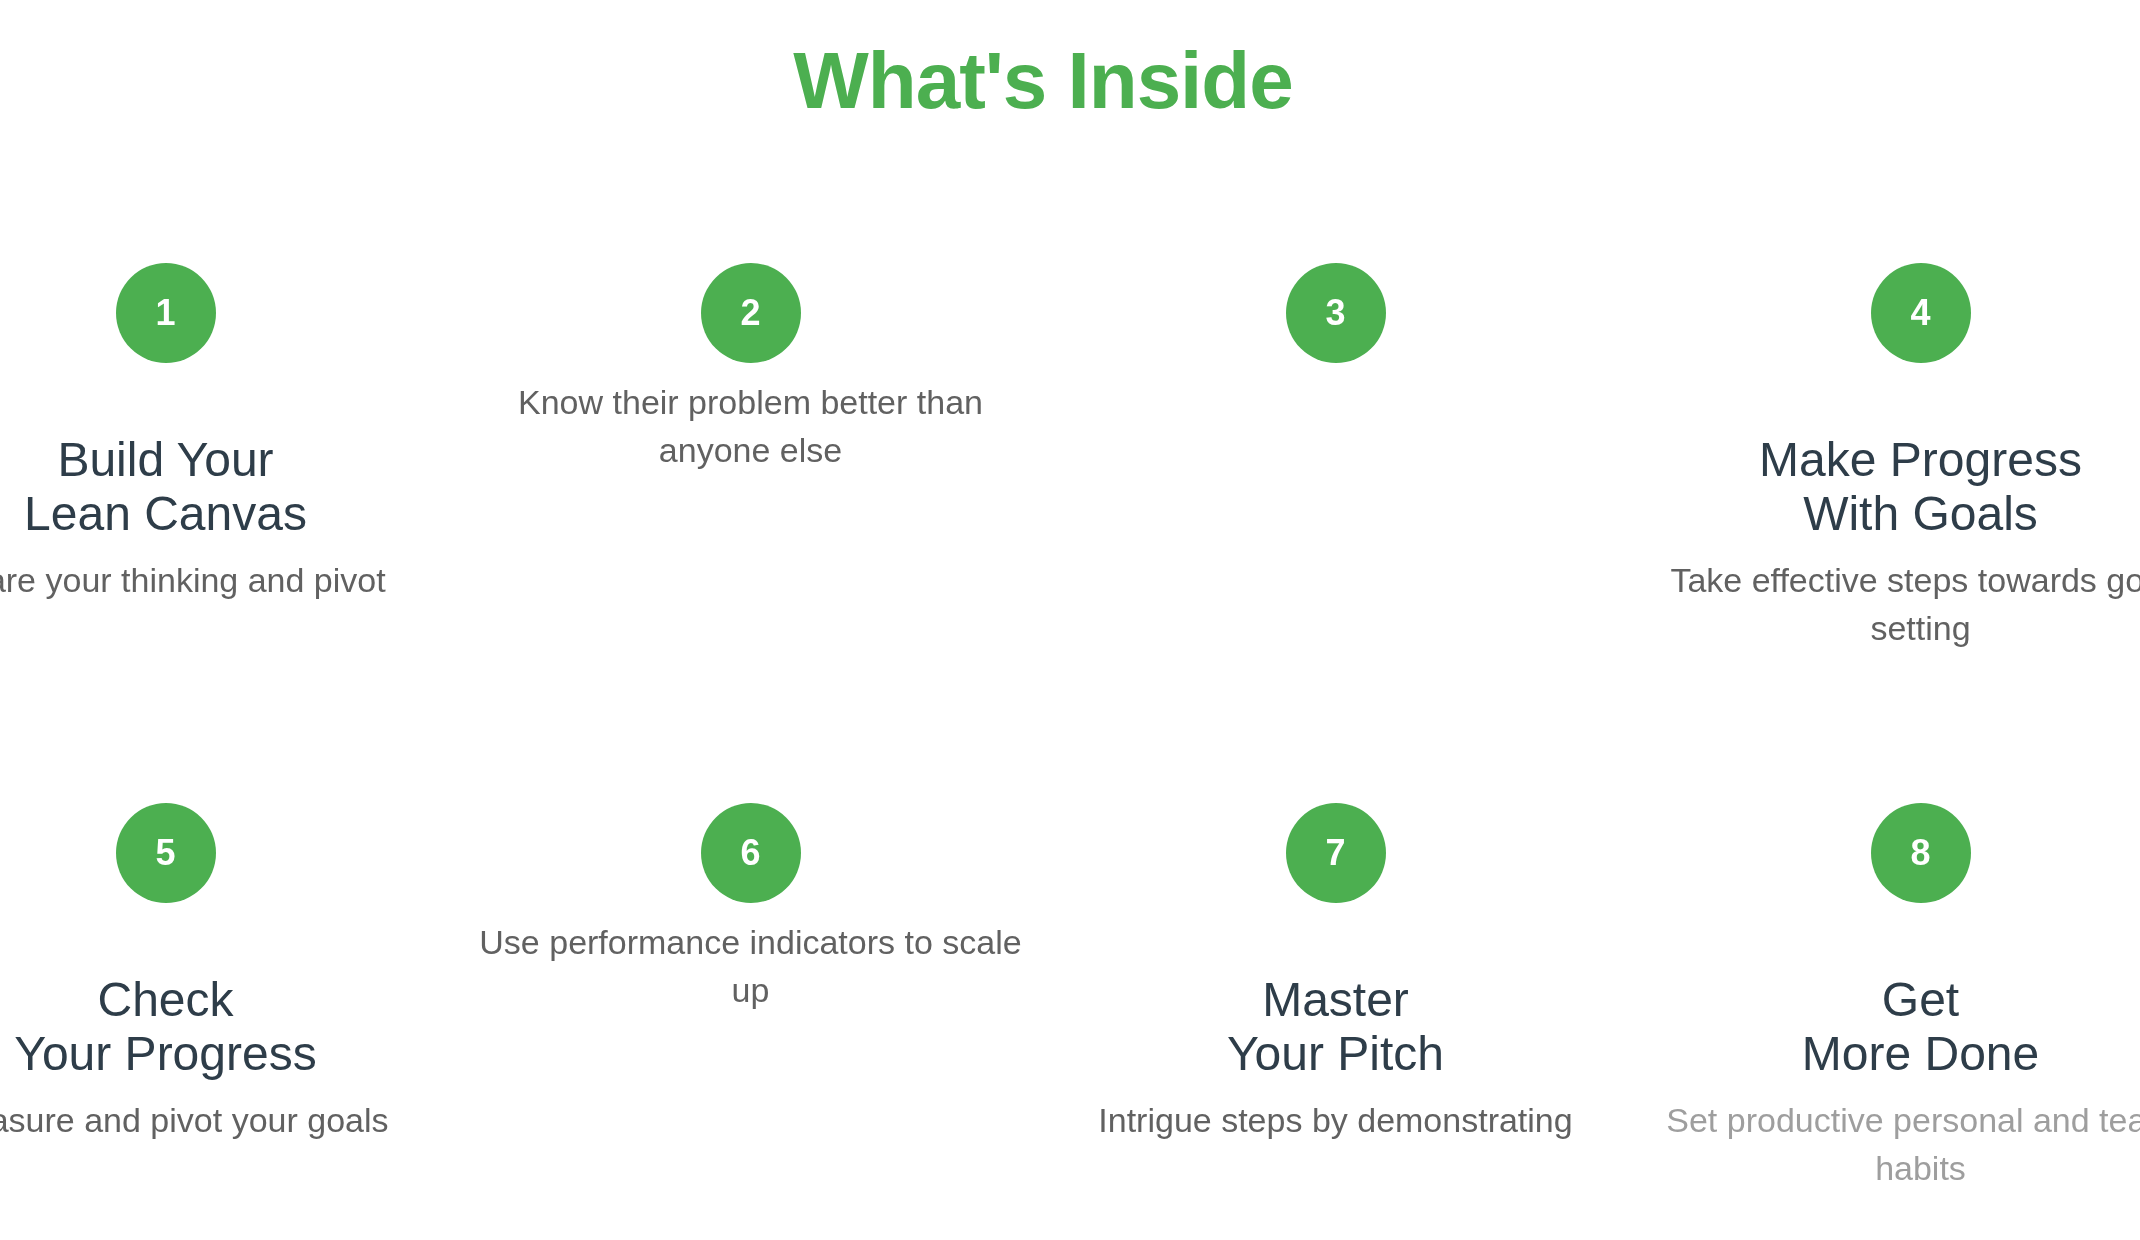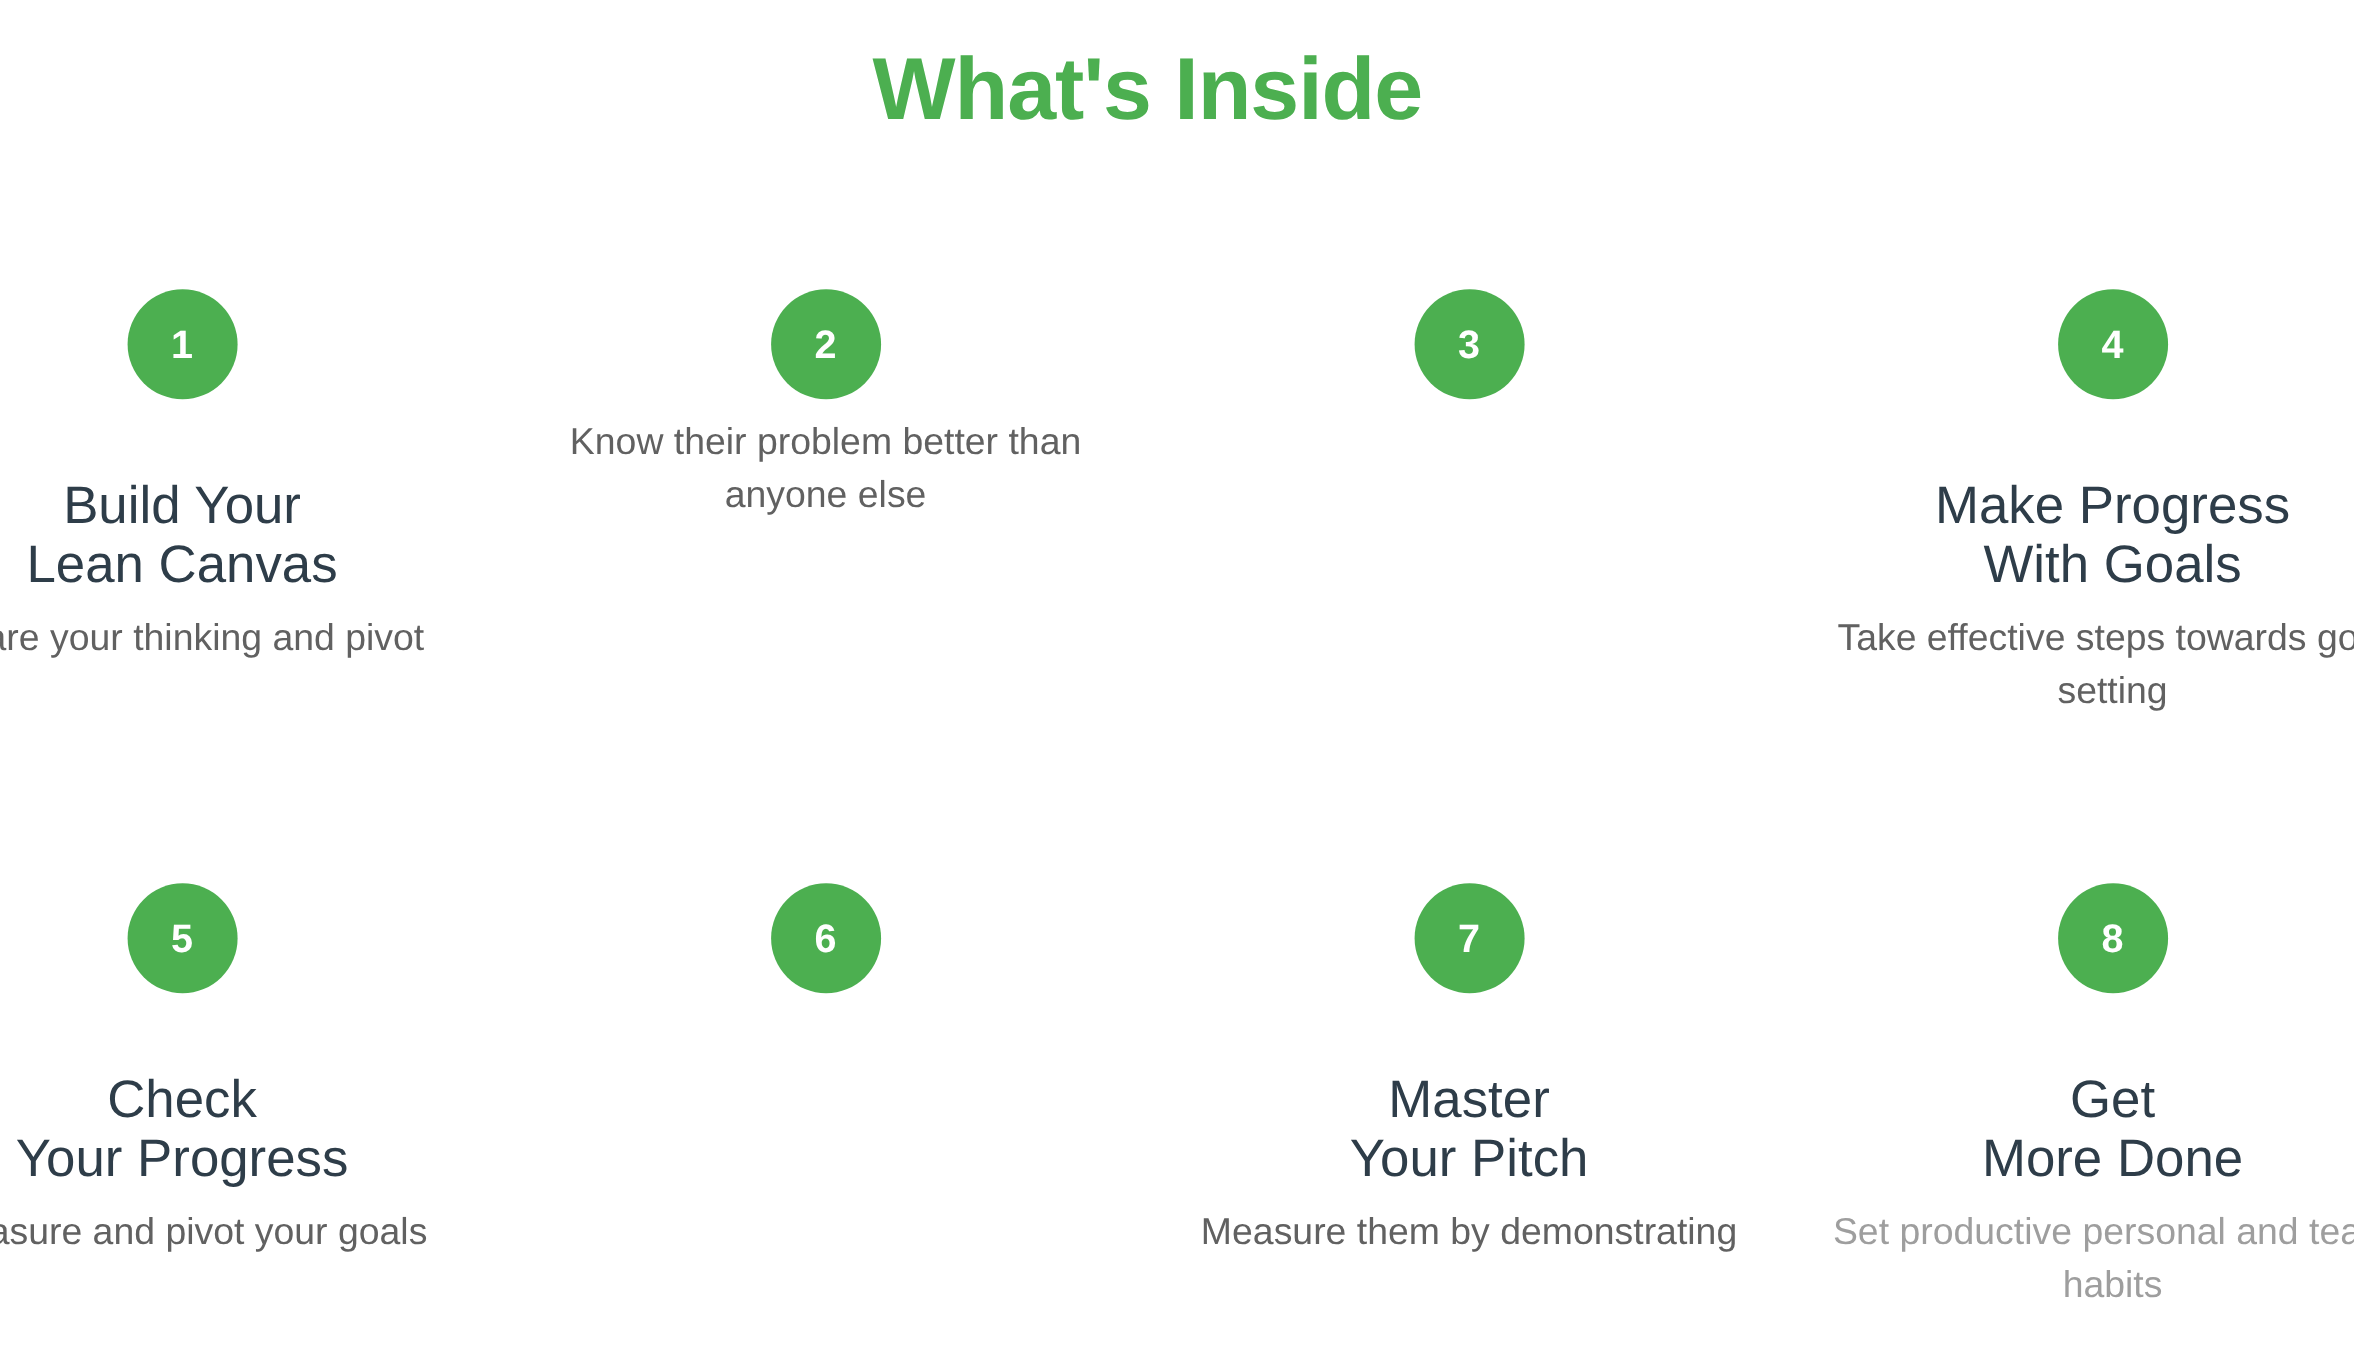--- a/index.html
+++ b/index.html
@@ -116,29 +116,31 @@
     </div>
     <h3 class="item-title">Check
 Your Progress</h3>
     <p class="item-desc">Measure and pivot your goals</p>
   </div>
 
   <div class="item">
     <div class="circle">
       <span class="num">6</span>
     </div>
+    <p class="item-desc">Use performance indicators to scale
+up</p>
   </div>
 
   <div class="item">
     <div class="circle">
       <span class="num">7</span>
     </div>
     <h3 class="item-title">Master
 Your Pitch</h3>
-    <p class="item-desc">Measure them by demonstrating</p>
+    <p class="item-desc">Intrigue steps by demonstrating</p>
   </div>
 
   <div class="item">
     <div class="circle">
       <span class="num">8</span>
     </div>
     <h3 class="item-title">Get
 More Done</h3>
     <p class="item-desc muted">Set productive personal and team
 habits</p>

